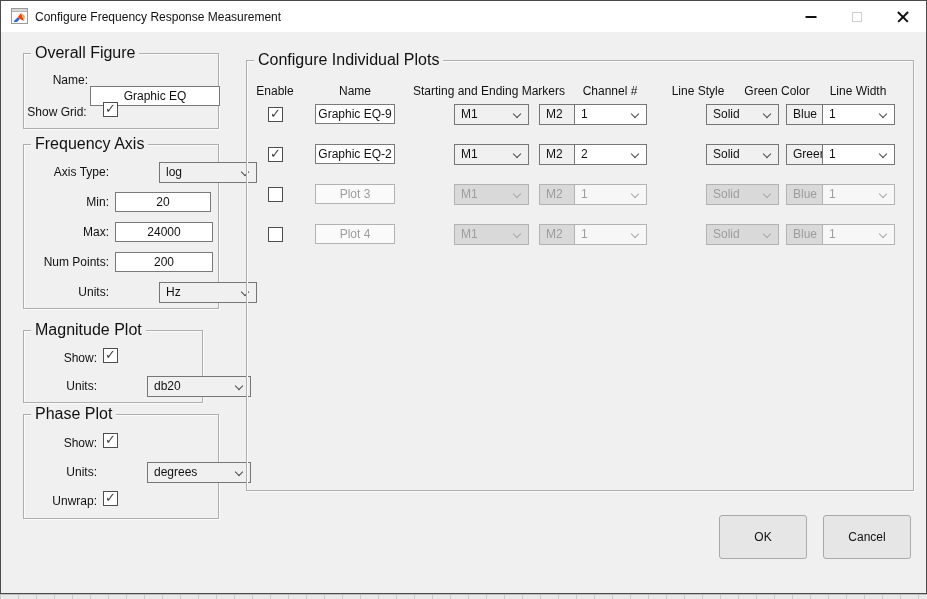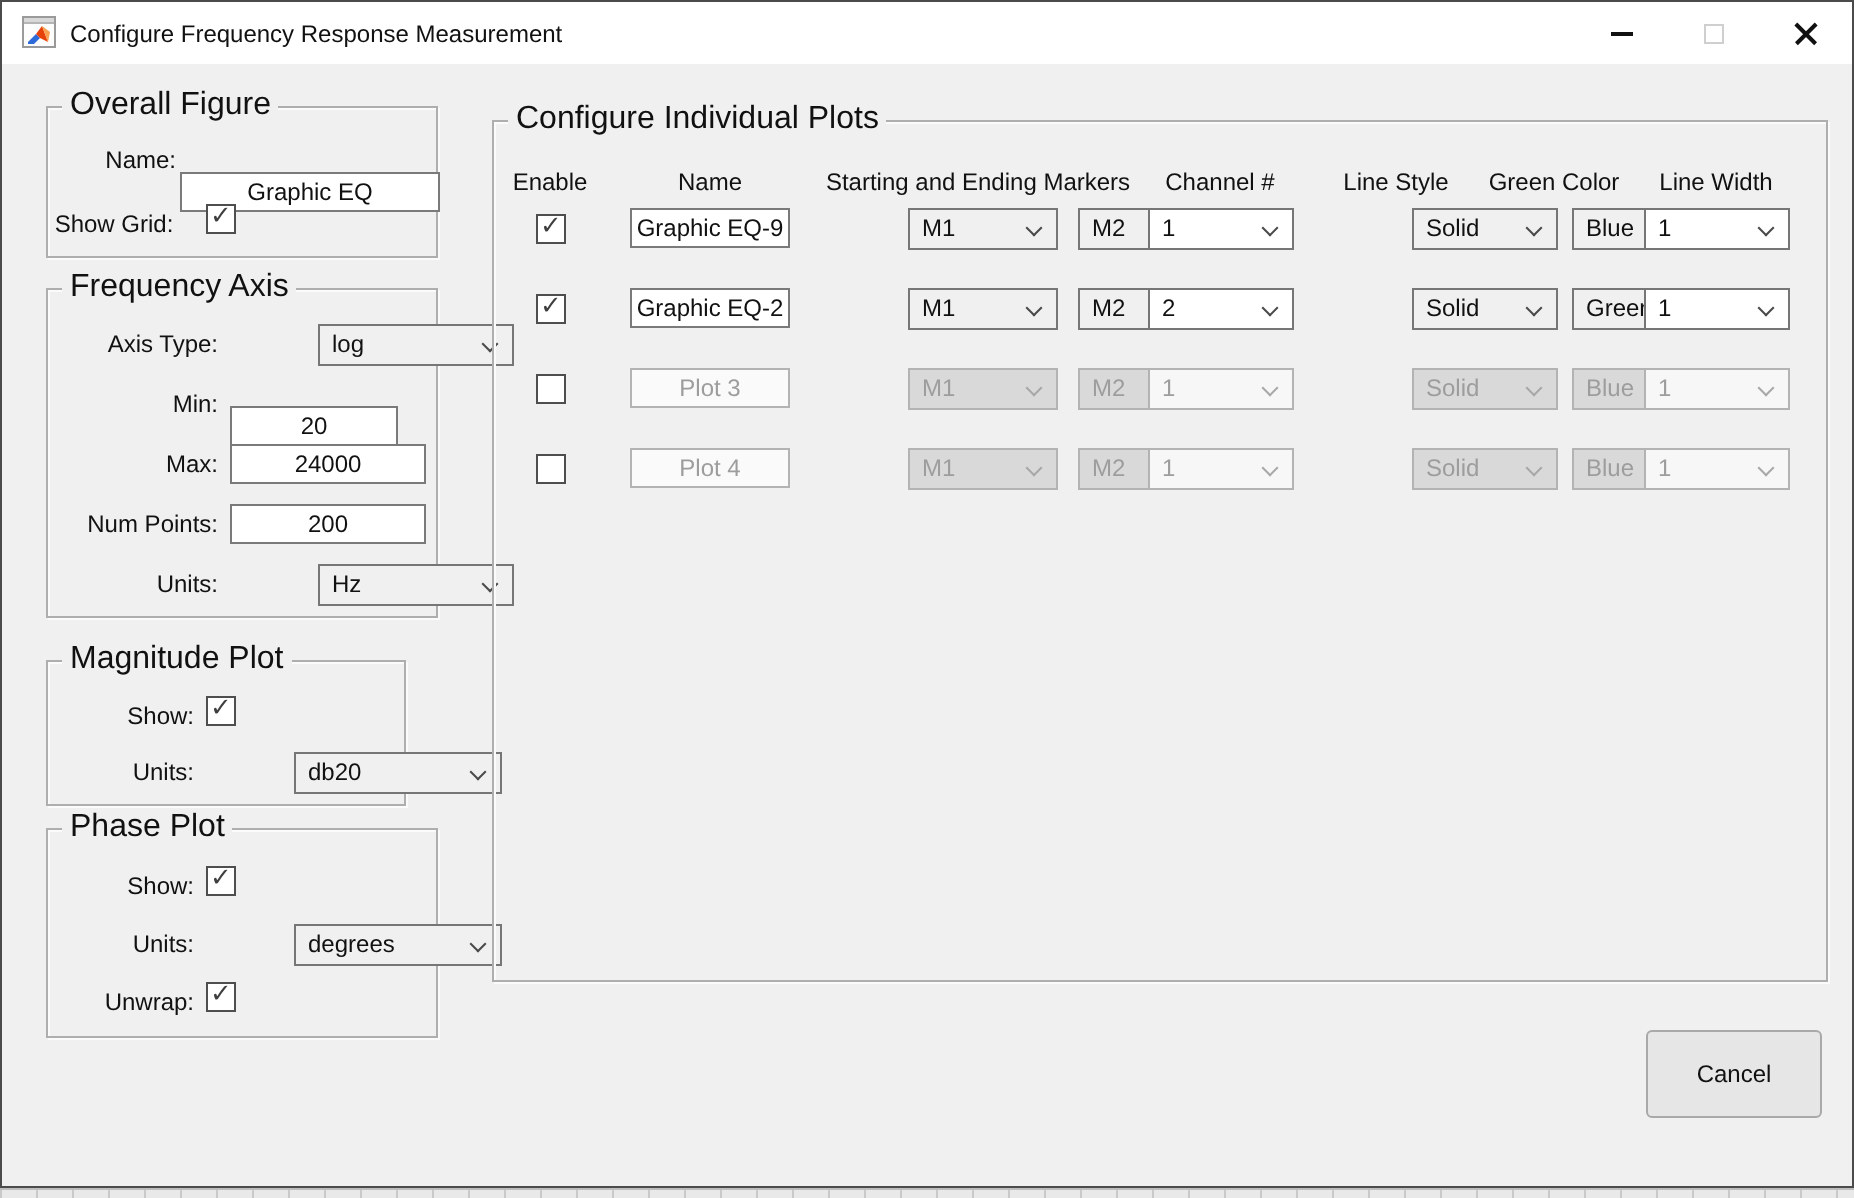--- a/index.html
+++ b/index.html
@@ -93,21 +93,21 @@
   <div class="group" style="left:22px; top:143px; width:196px; height:165px;">
     <span class="legend">Frequency Axis</span>
 
     <span class="lbl" style="left:2px; top:20px; width:83px;">Axis Type:</span>
     <div class="combo gray" style="left:91px; top:17px; width:98px;">
       <span class="ctext">log</span>
       <span class="chev"></span>
     </div>
 
     <span class="lbl" style="left:2px; top:50px; width:83px;">Min:</span>
-    <div class="tfield" style="left:91px; top:47px; width:84px;margin-top:11px;">
+    <div class="tfield" style="left:91px; top:47px; width:96px;">
       <span>20</span>
     </div>
 
     <span class="lbl" style="left:2px; top:80px; width:83px;">Max:</span>
     <div class="tfield" style="left:91px; top:77px; width:98px;">
       <span>24000</span>
     </div>
 
     <span class="lbl" style="left:2px; top:110px; width:83px;">Num Points:</span>
     <div class="tfield" style="left:91px; top:107px; width:98px;">
@@ -287,17 +287,18 @@
       <span class="chev"></span>
     </div>
     <div class="combo white" style="left:575px; top:0; width:73px;">
       <span class="ctext">1</span>
       <span class="chev"></span>
     </div>
   </div>
       </div>
   </div>
 
+  <div class="btn" style="left:718px; top:514px;">OK</div>
   <div class="btn" style="left:822px; top:514px;">Cancel</div>
 
 </div>
 
 <div class="bottom-strip"></div>
 
 </body></html>

